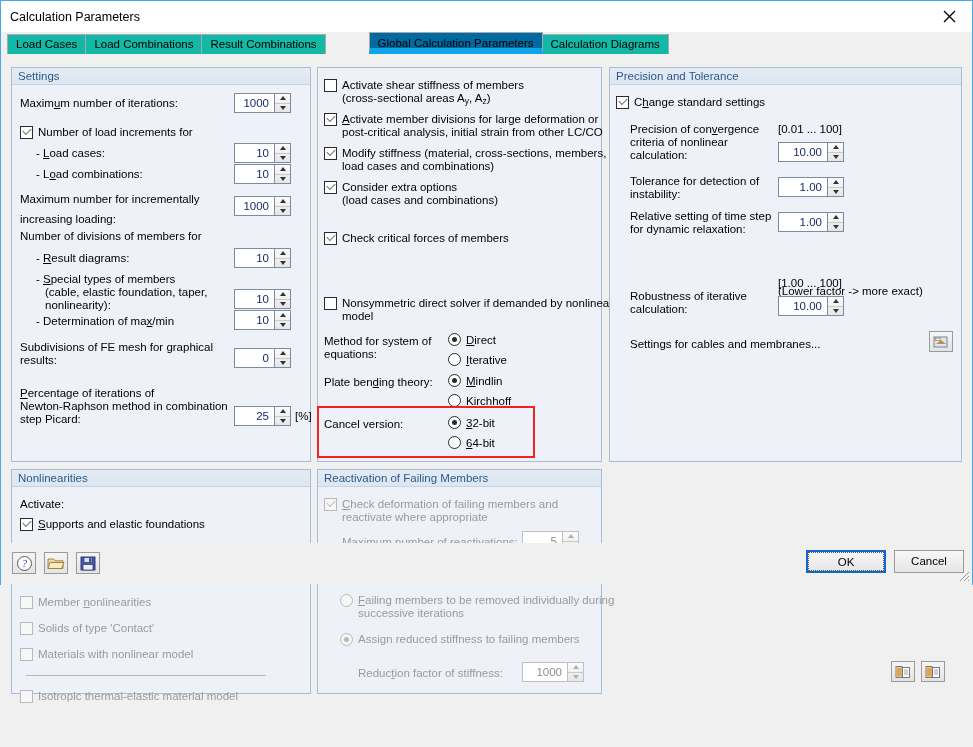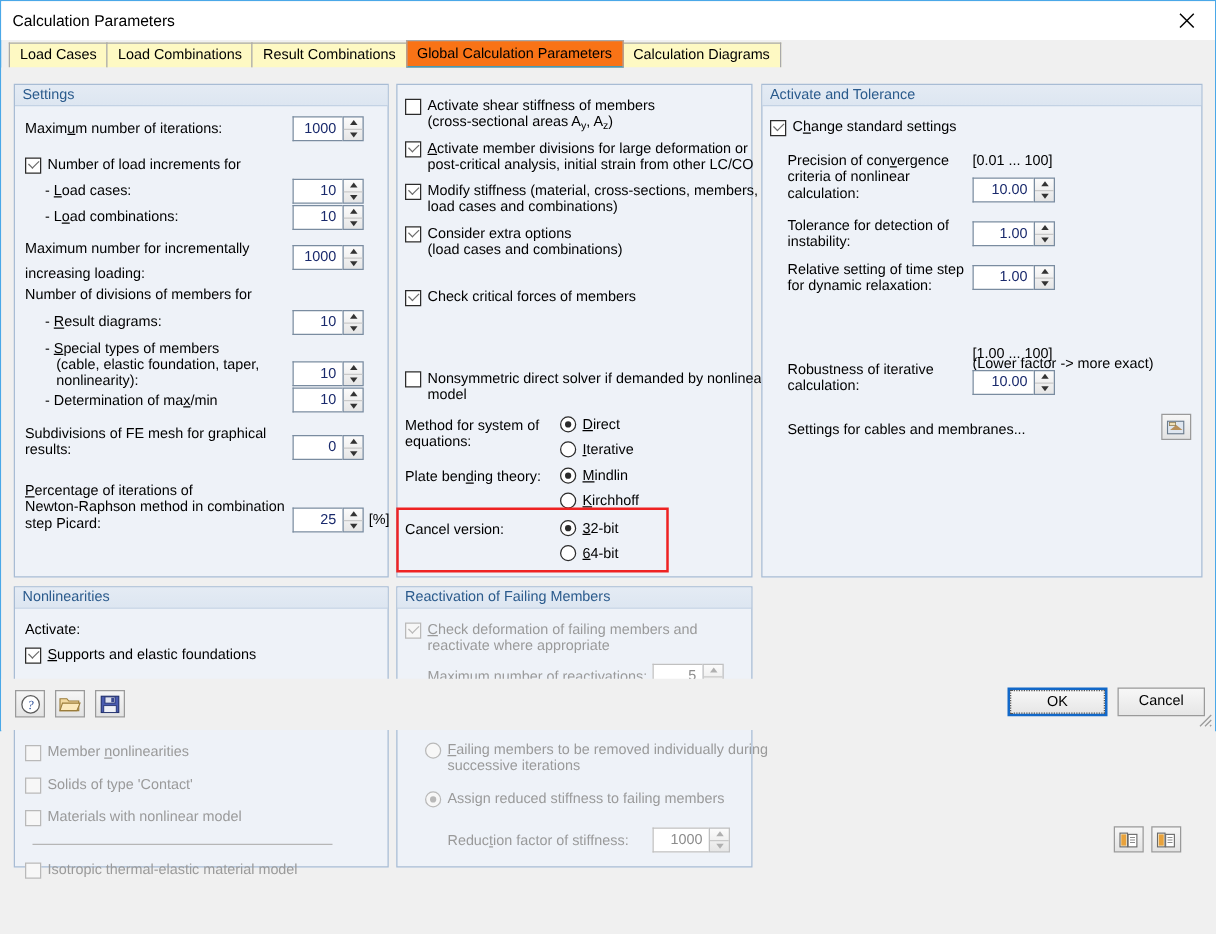--- a/index.html
+++ b/index.html
@@ -46,36 +46,37 @@
     height: 22px;
     position: relative;
     margin-left: 6px;
     display: flex;
     align-items: flex-end;
   }
   .tab {
     height: 20px;
     line-height: 19px;
     padding: 0 8px;
-    background: #fef9c3;
+    background: #14b8a6;
     border: 1px solid #a9a9a9;
     border-bottom: none;
     margin-right: -1px;
     font-size: 11.5px;
     color: #000;
     white-space: nowrap;
     cursor: default;
     position: relative;
   }
   .tab.active {
-    background: #f97316;
+    background: #0369a1;
     height: 22px;
     line-height: 21px;
     z-index: 3;
-    border-bottom: 1px solid #0ea5e9;
+    border-bottom: 6px solid #0ea5e9;
+    margin-left: 44px;
   }
 
   
   #content {
     position: absolute;
     left: 0; top: 53px;
     width: 971px; height: 653px;
     background: #f0f0f0;
   }
 
@@ -474,21 +475,21 @@
         <div class="lbl" style="left:148px; top:349px;"><u>3</u>2-bit</div>
         <div class="rb" style="left:130px; top:368px;"></div>
         <div class="lbl" style="left:148px; top:369px;"><u>6</u>4-bit</div>
 
       </div>
     </div>
 
     <div id="solver-highlight" style="left:316px; top:352px; width:218px; height:52px;"></div>
 
     <div class="group" style="left:608px; top:13px; width:353px; height:395px;">
-      <div class="group-header">Activate and Tolerance</div>
+      <div class="group-header">Precision and Tolerance</div>
       <div class="group-body">
 
         <div class="cb" style="left:6px; top:11px;">
             <i class="mark"></i>
           </div>
         <div class="lbl" style="left:24px; top:11px;">C<u>h</u>ange standard settings</div>
 
         <div class="lbl" style="left:20px; top:38px;">Precision of con<u>v</u>ergence</div>
         <div class="lbl" style="left:20px; top:51px;">criteria of nonlinear</div>
         <div class="lbl" style="left:20px; top:64px;">calculation:</div>

